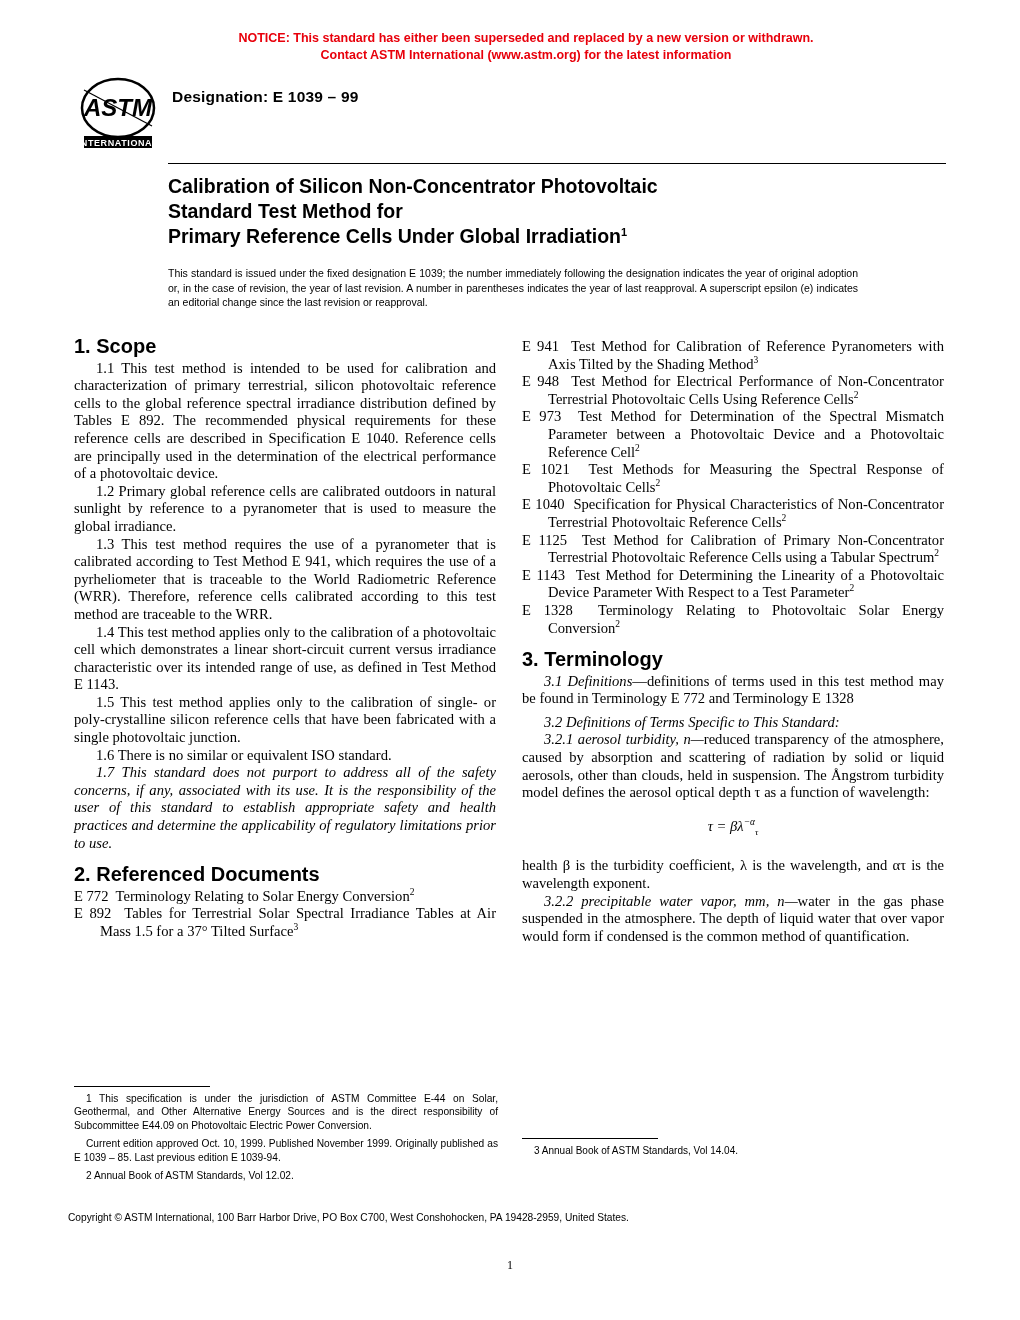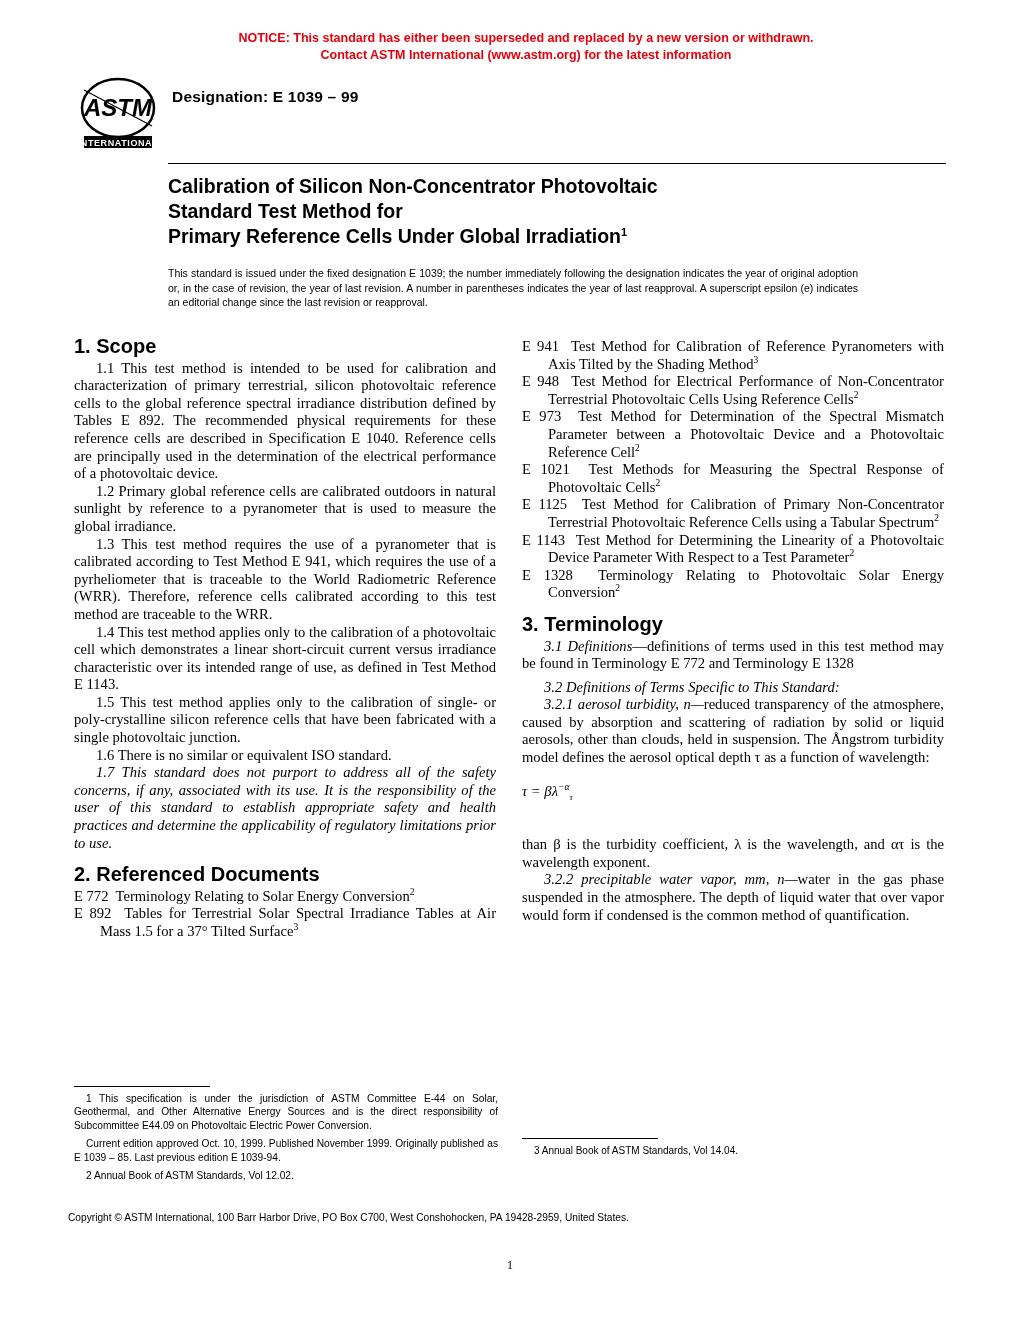--- a/index.html
+++ b/index.html
@@ -112,22 +112,22 @@
     padding-left: 26px;
     text-indent: -26px;
   }
   .sub-head {
     margin: 6px 0 0 0;
     text-indent: 22px;
     font-style: italic;
   }
   sup { font-size: 9.5px; vertical-align: super; line-height: 0; }
   .formula {
-    text-align: left;
-    margin: 16px 0 30px 0;
+    text-align: center;
+    margin: 16px 0 16px 0;
     font-style: italic;
     font-size: 14.6px;
   }
   
   .fn-rule-left {
     position: absolute;
     left: 74px;
     top: 1086px;
     width: 136px;
     border-top: 1px solid #000;
@@ -233,38 +233,39 @@
   <div class="col right">
 
     <p class="ref-item"><span>E 941</span>&nbsp; <span>Test Method for Calibration of Reference Pyranometers with Axis Tilted by the Shading Method</span><sup>3</sup></p>
 
     <p class="ref-item"><span>E 948</span>&nbsp; <span>Test Method for Electrical Performance of Non-Concentrator Terrestrial Photovoltaic Cells Using Reference Cells</span><sup>2</sup></p>
 
     <p class="ref-item"><span>E 973</span>&nbsp; <span>Test Method for Determination of the Spectral Mismatch Parameter between a Photovoltaic Device and a Photovoltaic Reference Cell</span><sup>2</sup></p>
 
     <p class="ref-item"><span>E 1021</span>&nbsp; <span>Test Methods for Measuring the Spectral Response of Photovoltaic Cells</span><sup>2</sup></p>
 
+    <p class="ref-item"><span>E 1040</span>&nbsp; <span>Specification for Physical Characteristics of Non-Concentrator Terrestrial Photovoltaic Reference Cells</span><sup>2</sup></p>
 
     <p class="ref-item"><span>E 1125</span>&nbsp; <span>Test Method for Calibration of Primary Non-Concentrator Terrestrial Photovoltaic Reference Cells using a Tabular Spectrum</span><sup>2</sup></p>
 
     <p class="ref-item"><span>E 1143</span>&nbsp; <span>Test Method for Determining the Linearity of a Photovoltaic Device Parameter With Respect to a Test Parameter</span><sup>2</sup></p>
 
     <p class="ref-item"><span>E 1328</span>&nbsp; <span>Terminology Relating to Photovoltaic Solar Energy Conversion</span><sup>2</sup></p>
 
     <div class="sec-head spaced">3.  Terminology</div>
 
     <p class="para"><span style="font-style:italic">3.1  Definitions</span>—definitions of terms used in this test method may be found in Terminology E 772 and Terminology E 1328</p>
 
     <p class="sub-head">3.2  Definitions of Terms Specific to This Standard:</p>
 
     <p class="para"><span style="font-style:italic">3.2.1  aerosol turbidity, n—</span><span>reduced transparency of the atmosphere, caused by absorption and scattering of radiation by solid or liquid aerosols, other than clouds, held in suspension. The Ångstrom turbidity model defines the aerosol optical depth τ as a function of wavelength:</span></p>
 
     <div class="formula"><span>τ  = βλ</span><sup>−α</sup><sub style="font-size:9px">τ</sub></div>
 
-    <p class="para no-indent">than β is the turbidity coefficient, λ is the wavelength, and ατ is the wavelength exponent.</p>
+    <p class="para no-indent">health β is the turbidity coefficient, λ is the wavelength, and ατ is the wavelength exponent.</p>
 
     <p class="para"><span style="font-style:italic">3.2.2  precipitable water vapor, mm, n—</span><span>water in the gas phase suspended in the atmosphere. The depth of liquid water that over vapor would form if condensed is the common method of quantification.</span></p>
 
   </div>
 
   <div class="fn-rule-left"></div>
   <div class="footnotes-left">
     <p class="fn">1 This specification is under the jurisdiction of ASTM Committee E-44 on Solar, Geothermal, and Other Alternative Energy Sources and is the direct responsibility of Subcommittee E44.09 on Photovoltaic Electric Power Conversion.</p>
     <p class="fn">Current edition approved Oct. 10, 1999. Published November 1999. Originally published as E 1039 – 85. Last previous edition E 1039-94.</p>
     <p class="fn">2 Annual Book of ASTM Standards, Vol 12.02.</p>

